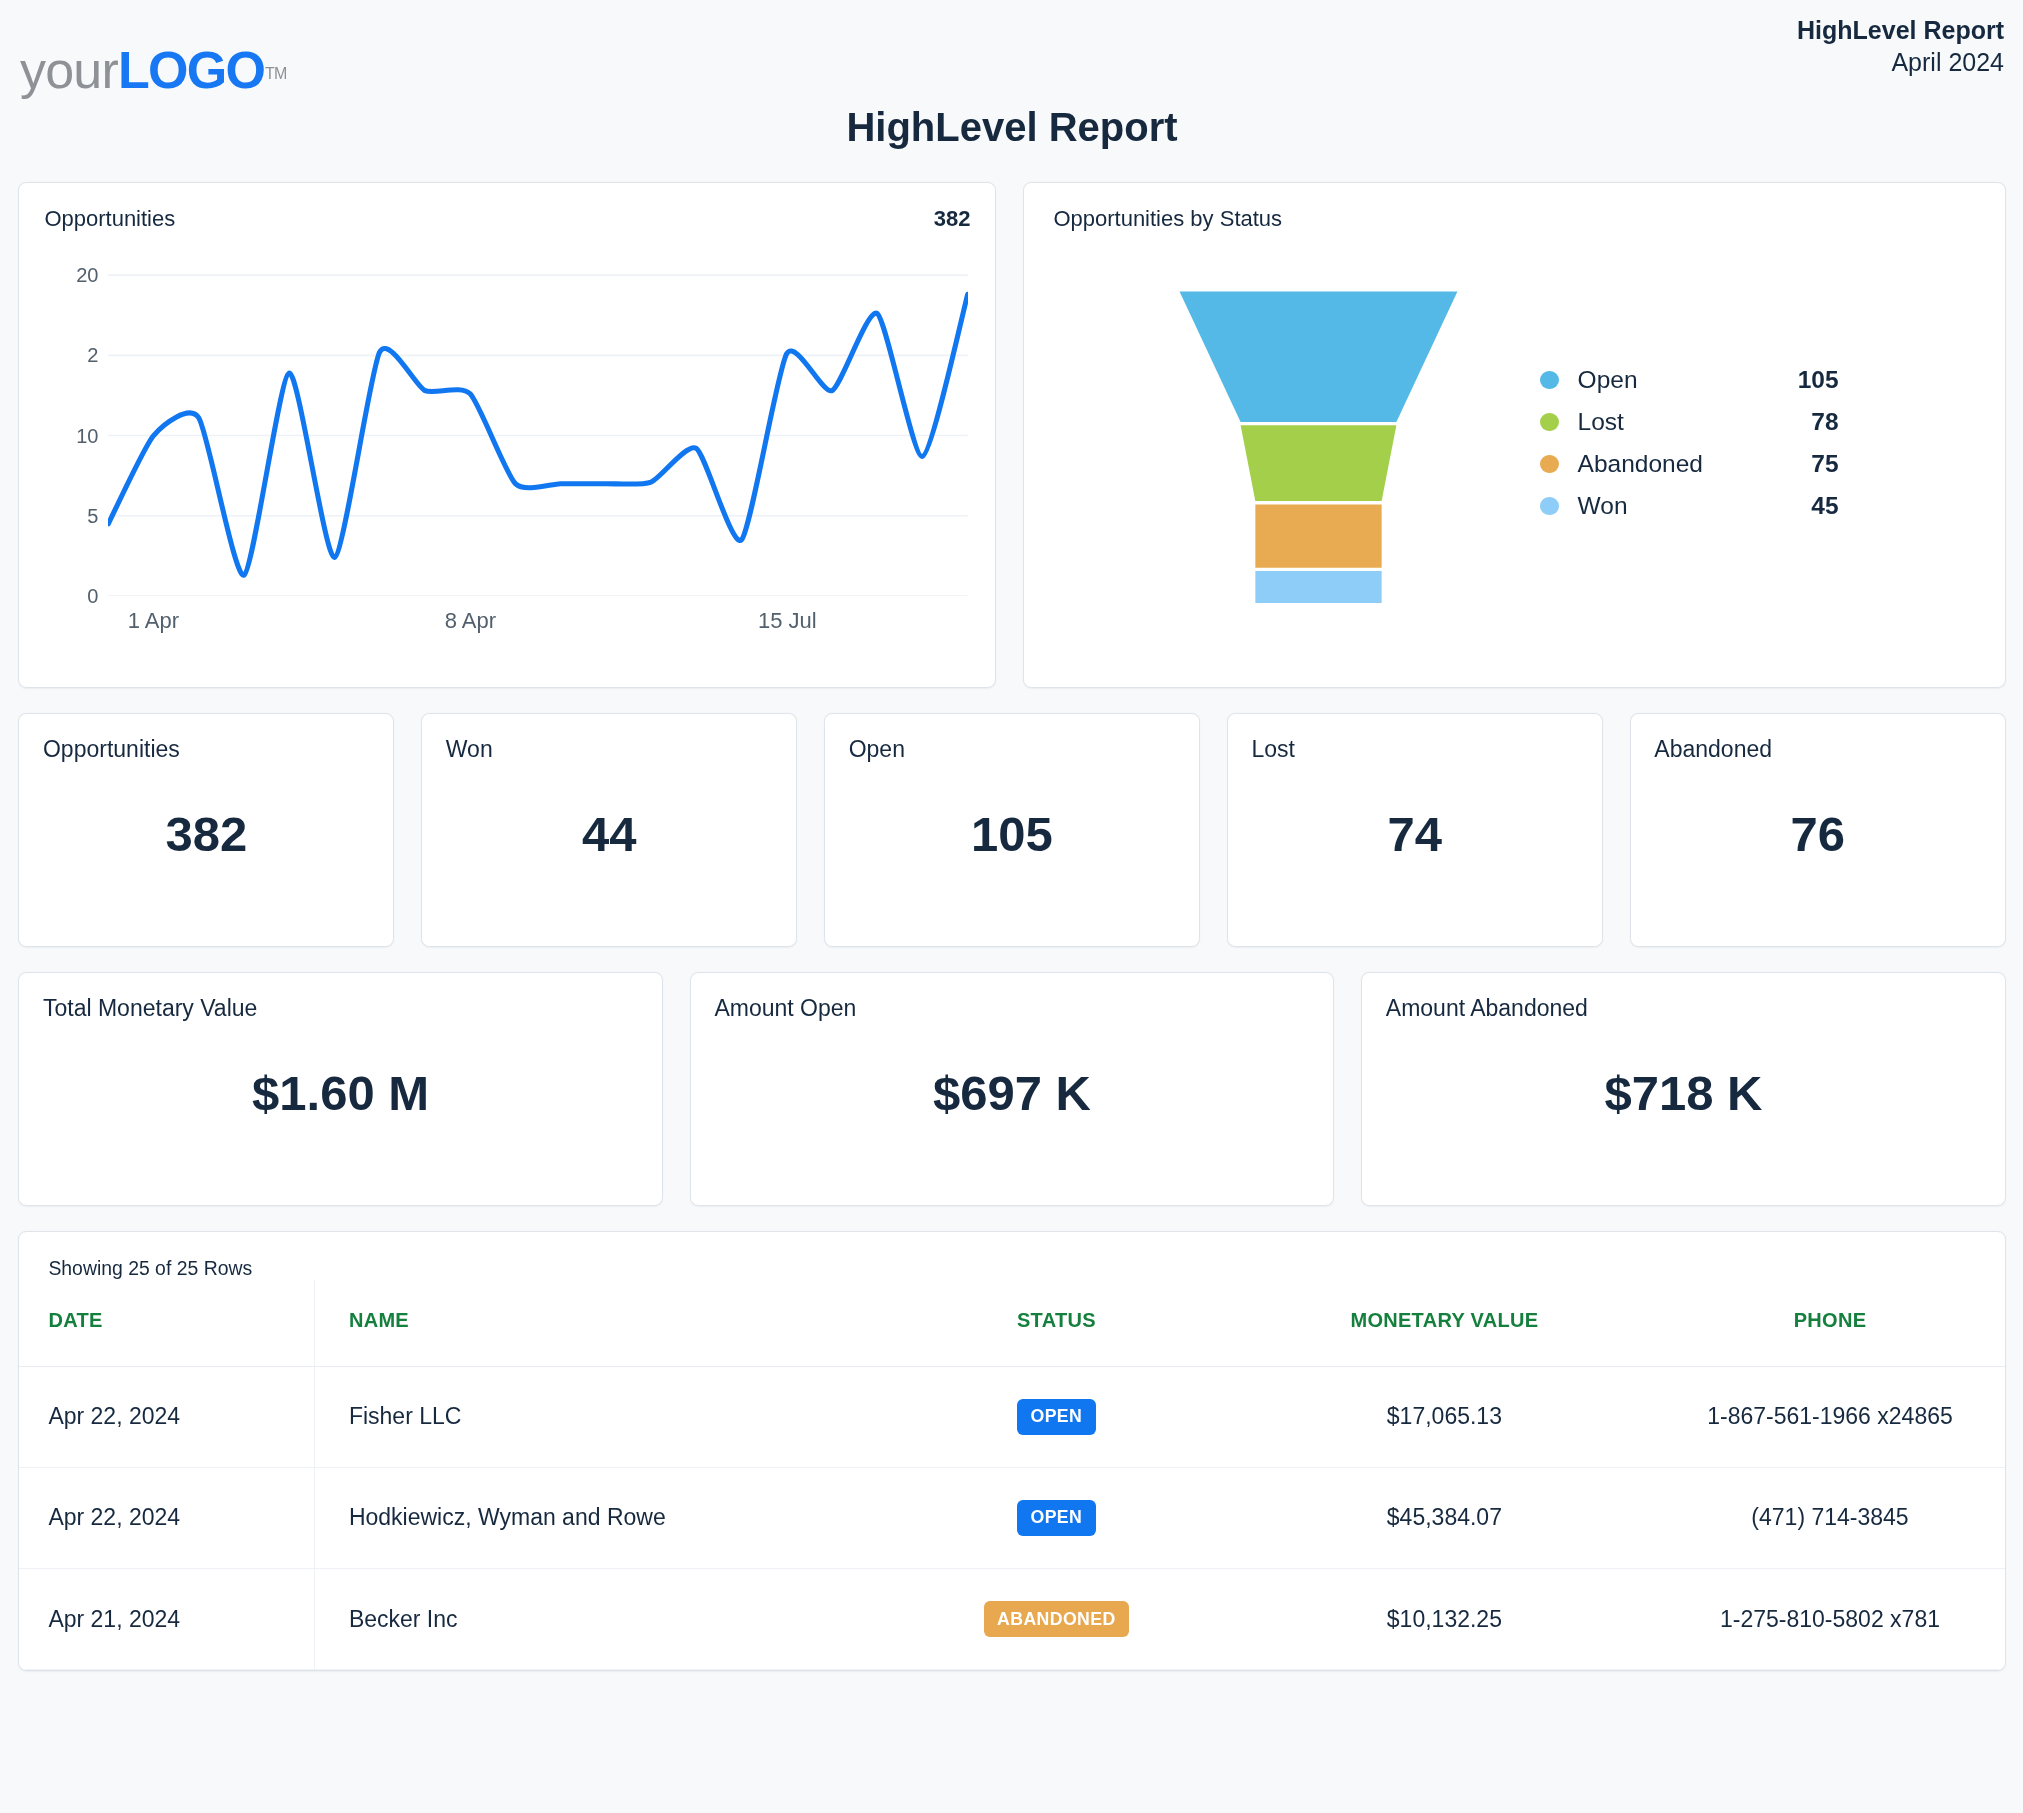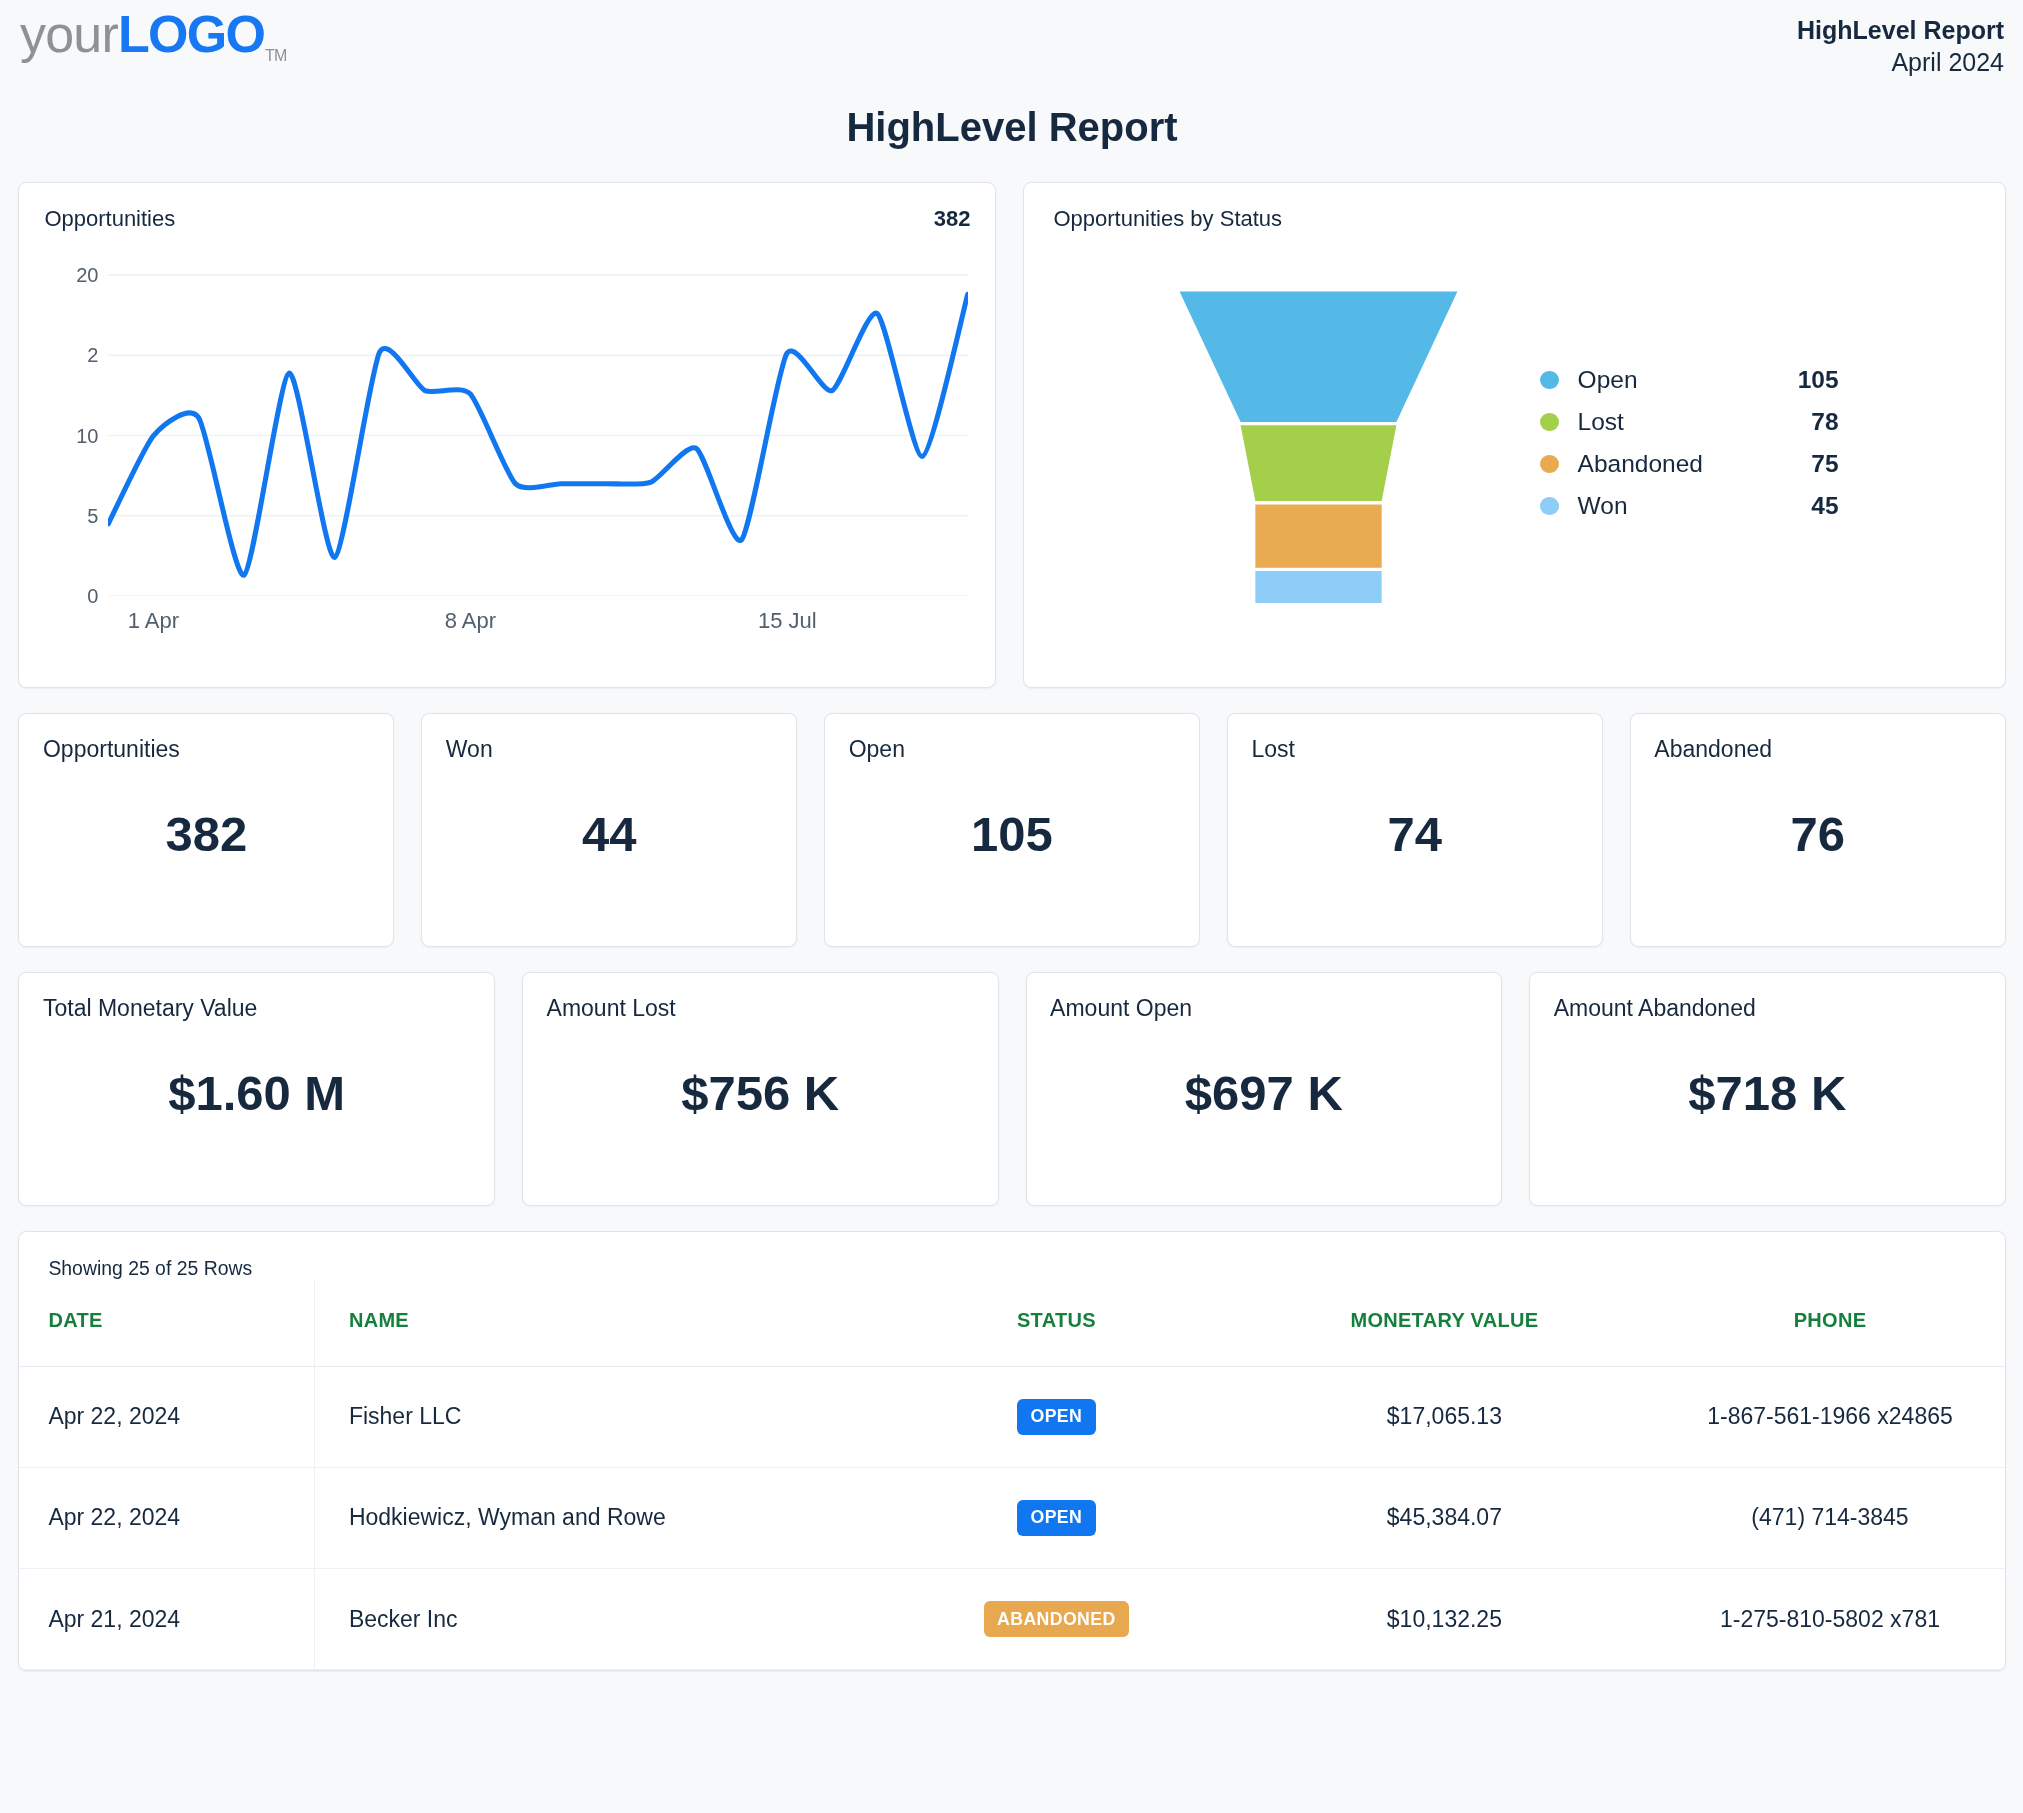--- a/index.html
+++ b/index.html
@@ -7,21 +7,21 @@
     width: 2024px;
     height: 1813px;
     background: #f7f9fb;
     font-family: "Liberation Sans", sans-serif;
     -webkit-font-smoothing: antialiased;
   }
   .page { position: relative; width: 2024px; height: 1813px; overflow: hidden; padding: 0 15px; }
 
   
   .header { display: flex; justify-content: space-between; align-items: flex-start; padding: 8.4px 5px 0 5px; height: 81px; }
-  .logo { font-size: 52px; letter-spacing: -0.8px; line-height: 1; white-space: nowrap; display: flex; align-items: flex-end; }
+  .logo { font-size: 52px; letter-spacing: -0.8px; line-height: 1; white-space: nowrap; display: flex; align-items: center; margin-top: 36px; }
   .logo-your { color: #8e9297; font-weight: 400; }
   .logo-mark { color: #1877f2; font-weight: 700; letter-spacing: -1.7px; }
   .logo-tm { color: #8e9297; font-size: 16px; font-weight: 400; position: relative; top: 3.4px; left: 0.8px; }
   .hdr-right { text-align: right; padding-top: 6.7px; }
   .hdr-title { font-size: 25px; font-weight: 700; color: #16293f; line-height: 1.25; }
   .hdr-sub { font-size: 25px; font-weight: 400; color: #16293f; line-height: 1.35; }
 
   .page-title { text-align: center; font-size: 40px; font-weight: 700; color: #16293f; margin-top: 23.6px; }
 
   
@@ -189,24 +189,20 @@
       <div class="card kpi">
         <div class="kpi-label">Abandoned</div>
         <div class="kpi-value">76</div>
       </div>
     </div>
 
   <div class="kpi-row" id="kpi-money-row">
       <div class="card kpi">
         <div class="kpi-label">Total Monetary Value</div>
         <div class="kpi-value money">$1.60 M</div>
-      </div>
-      <div class="card kpi">
-        <div class="kpi-label">Amount Lost</div>
-        <div class="kpi-value money">$756 K</div>
       </div>
       <div class="card kpi">
         <div class="kpi-label">Amount Open</div>
         <div class="kpi-value money">$697 K</div>
       </div>
       <div class="card kpi">
         <div class="kpi-label">Amount Abandoned</div>
         <div class="kpi-value money">$718 K</div>
       </div>
     </div>

